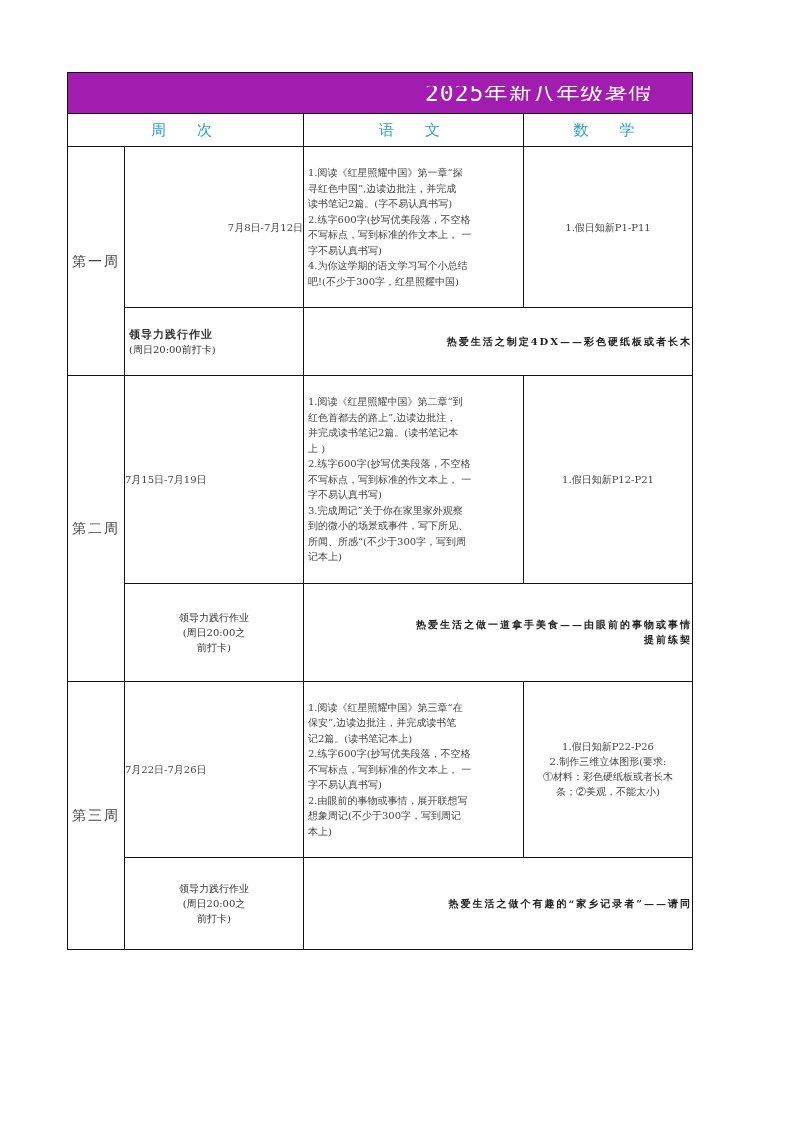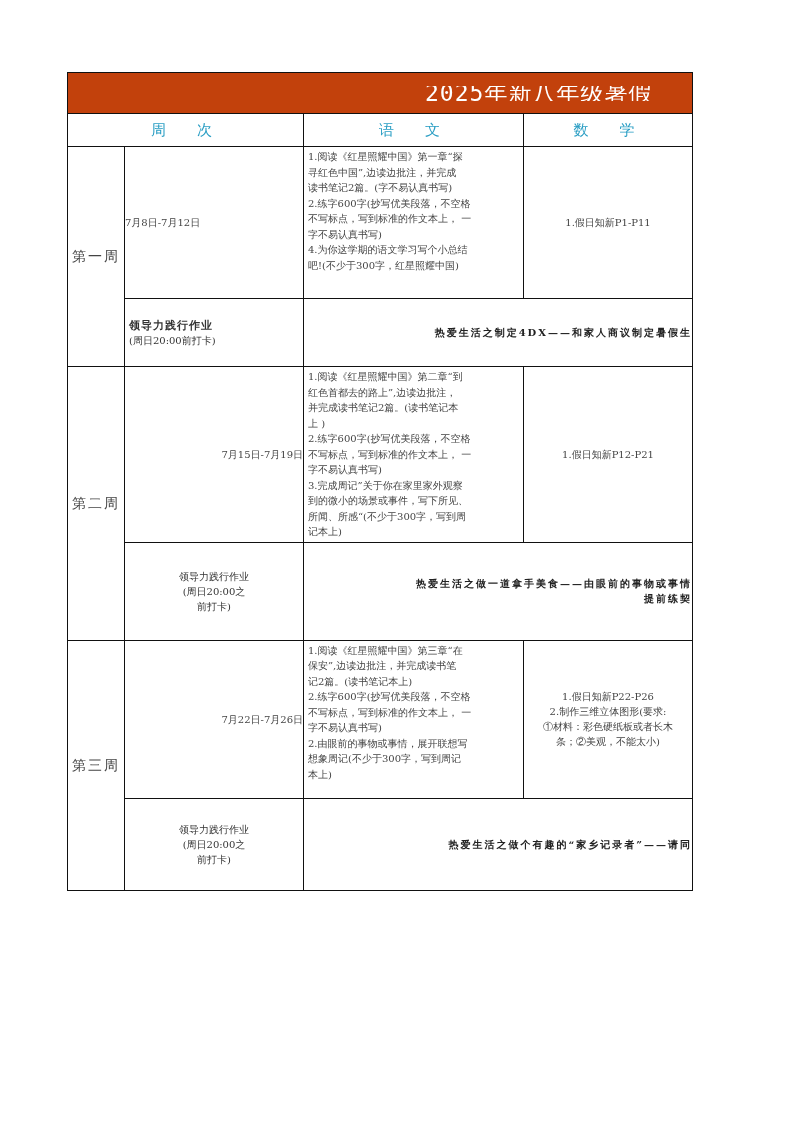--- a/index.html
+++ b/index.html
@@ -1,30 +1,30 @@
 <!DOCTYPE html>
 <html><head>
   <meta charset="utf-8">
   <style>
     html, body { margin: 0; padding: 0; background: #ffffff; }
     body { width: 793px; height: 1122px; position: relative; overflow: hidden;
            font-family: "DejaVu Serif", "Liberation Serif", serif; color: #333; }
     .sheet { position: absolute; left: 67px; top: 72px; width: 625px; }
     table { border-collapse: collapse; width: 625px; table-layout: fixed; }
     td { border: 1.5px solid #111; padding: 0; vertical-align: middle; font-size: 10px; line-height: 15px; }
-    .title-row td { background: #c2410c; height: 40px; border-color: #111; }
+    .title-row td { background: #a21caf; height: 40px; border-color: #111; }
     .title-text { color: #ffffff; font-size: 23px; letter-spacing: 1px; white-space: nowrap;
                   overflow: hidden; text-align: right; display: block; padding-left: 357px; text-align: left;
                   font-family: "DejaVu Sans Mono", "Liberation Mono", monospace; }
     .hdr td { height: 32px; text-align: center; color: #2a9ec4; font-size: 15px; letter-spacing: 8px; }
     .week { text-align: center; font-size: 14px; letter-spacing: 2px; color: #444; }
     .date { color: #444; font-size: 10px; }
-    .date.left { text-align: left; }
-    .date.center { text-align: right; }
-    .chinese { padding: 2px 4px; color: #444; font-size: 10px; line-height: 15.5px; vertical-align: top; }
+    .date.left { text-align: right; }
+    .date.center { text-align: left; }
+    .chinese { padding: 18px 4px; color: #444; font-size: 10px; line-height: 15.5px; vertical-align: top; }
     .math { text-align: center; color: #444; padding: 8px 2px; }
     .lead { color: #333; font-size: 10px; }
     .lead.left { text-align: left; padding-left: 4px; }
     .lead.center { text-align: center; }
     .lead .strong { font-weight: bold; letter-spacing: 1px; font-size: 11px; }
     .activity { text-align: right; font-weight: bold; letter-spacing: 2px; color: #222; font-size: 10px; padding-right: 0; white-space: nowrap; overflow: hidden; }
     .line { display: block; }
   </style>
 </head>
 <body>
@@ -65,21 +65,21 @@
       <td class="math">
         <span class="line">1.假日知新P1-P11</span>
       </td>
     </tr>
     <tr style="height:68px">
       <td class="lead left">
         <span class="line strong">领导力践行作业</span>
         <span class="line">(周日20:00前打卡)</span>
       </td>
       <td colspan="2" class="activity">
-        <span class="line">热爱生活之制定4DX——和家人商议制定暑假生</span>
+        <span class="line">热爱生活之制定4DX——彩色硬纸板或者长木</span>
       </td>
     </tr>
 
     <tr style="height:175px">
       <td rowspan="2" class="week">第二周</td>
       <td class="date center">7月15日-7月19日</td>
       <td class="chinese">
         <span class="line">1.阅读《红星照耀中国》第二章“到</span>
         <span class="line">红色首都去的路上”,边读边批注，</span>
         <span class="line">并完成读书笔记2篇。(读书笔记本</span>

